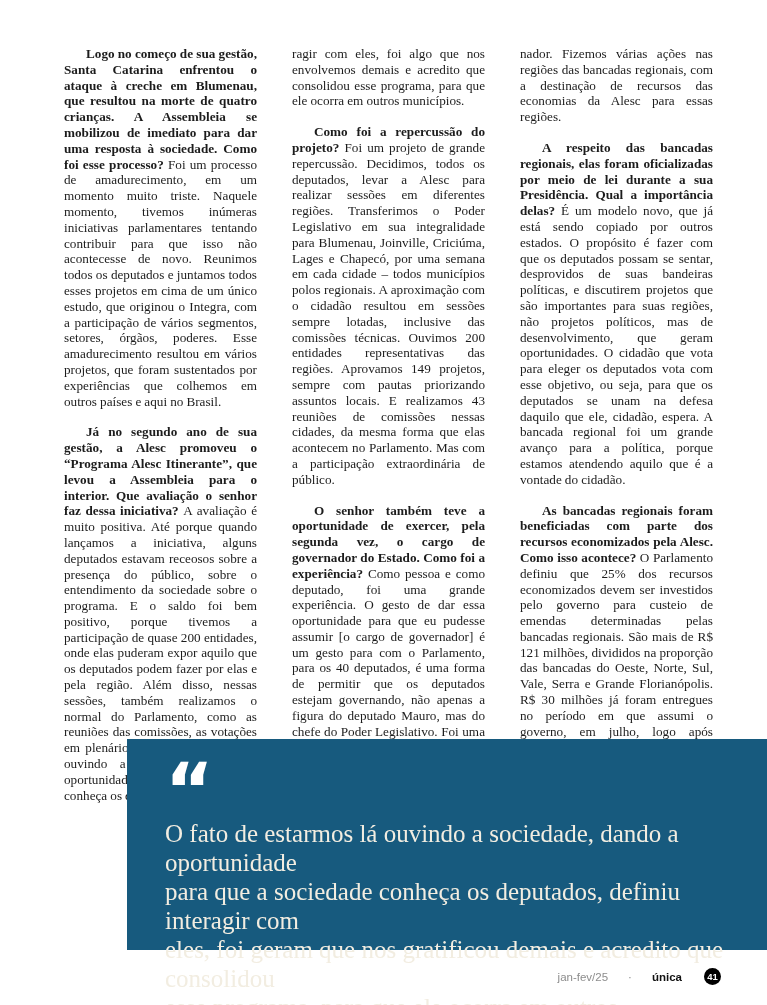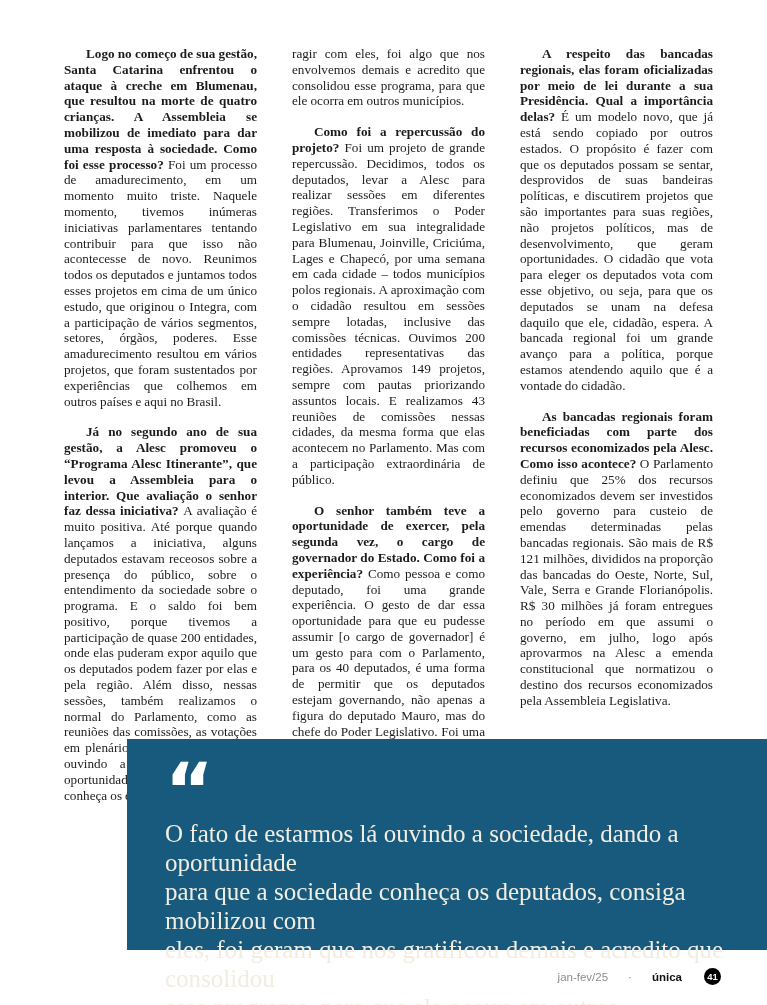--- a/index.html
+++ b/index.html
@@ -54,30 +54,31 @@
   <div class="col">
       <p class="block indent"><span class="q">Logo no começo de sua gestão, Santa Catarina enfrentou o ataque à creche em Blumenau, que resultou na morte de quatro crianças. A Assembleia se mobilizou de imediato para dar uma resposta à sociedade. Como foi esse processo? </span><span class="a">Foi um processo de amadurecimento, em um momento muito triste. Naquele momento, tivemos inúmeras iniciativas parlamentares tentando contribuir para que isso não acontecesse de novo. Reunimos todos os deputados e juntamos todos esses projetos em cima de um único estudo, que originou o Integra, com a participação de vários segmentos, setores, órgãos, poderes. Esse amadurecimento resultou em vários projetos, que foram sustentados por experiências que colhemos em outros países e aqui no Brasil.</span></p>
       <p class="block indent"><span class="q">Já no segundo ano de sua gestão, a Alesc promoveu o “Programa Alesc Itinerante”, que levou a Assembleia para o interior. Que avaliação o senhor faz dessa iniciativa? </span><span class="a">A avaliação é muito positiva. Até porque quando lançamos a iniciativa, alguns deputados estavam receosos sobre a presença do público, sobre o entendimento da sociedade sobre o programa. E o saldo foi bem positivo, porque tivemos a participação de quase 200 entidades, onde elas puderam expor aquilo que os deputados podem fazer por elas e pela região. Além disso, nessas sessões, também realizamos o normal do Parlamento, como as reuniões das comissões, as votações em plenário. O fato de estarmos lá ouvindo a sociedade, dando a oportunidade para que a sociedade conheça os deputados, consiga inte-</span></p>
     </div>
   <div class="col">
       <p class="block"><span class="a">ragir com eles, foi algo que nos envolvemos demais e acredito que consolidou esse programa, para que ele ocorra em outros municípios.</span></p>
       <p class="block indent"><span class="q">Como foi a repercussão do projeto? </span><span class="a">Foi um projeto de grande repercussão. Decidimos, todos os deputados, levar a Alesc para realizar sessões em diferentes regiões. Transferimos o Poder Legislativo em sua integralidade para Blumenau, Joinville, Criciúma, Lages e Chapecó, por uma semana em cada cidade – todos municípios polos regionais. A aproximação com o cidadão resultou em sessões sempre lotadas, inclusive das comissões técnicas. Ouvimos 200 entidades representativas das regiões. Aprovamos 149 projetos, sempre com pautas priorizando assuntos locais. E realizamos 43 reuniões de comissões nessas cidades, da mesma forma que elas acontecem no Parlamento. Mas com a participação extraordinária de público.</span></p>
       <p class="block indent"><span class="q">O senhor também teve a oportunidade de exercer, pela segunda vez, o cargo de governador do Estado. Como foi a experiência? </span><span class="a">Como pessoa e como deputado, foi uma grande experiência. O gesto de dar essa oportunidade para que eu pudesse assumir [o cargo de governador] é um gesto para com o Parlamento, para os 40 deputados, é uma forma de permitir que os deputados estejam governando, não apenas a figura do deputado Mauro, mas do chefe do Poder Legislativo. Foi uma experiência enorme e ao longo desse período envolvemos todos os deputados em todos os momentos em que estive como gover-</span></p>
     </div>
   <div class="col">
+      <p class="block"><span class="a">nador. Fizemos várias ações nas regiões das bancadas regionais, com a destinação de recursos das economias da Alesc para essas regiões.</span></p>
       <p class="block indent"><span class="q">A respeito das bancadas regionais, elas foram oficializadas por meio de lei durante a sua Presidência. Qual a importância delas? </span><span class="a">É um modelo novo, que já está sendo copiado por outros estados. O propósito é fazer com que os deputados possam se sentar, desprovidos de suas bandeiras políticas, e discutirem projetos que são importantes para suas regiões, não projetos políticos, mas de desenvolvimento, que geram oportunidades. O cidadão que vota para eleger os deputados vota com esse objetivo, ou seja, para que os deputados se unam na defesa daquilo que ele, cidadão, espera. A bancada regional foi um grande avanço para a política, porque estamos atendendo aquilo que é a vontade do cidadão.</span></p>
       <p class="block indent"><span class="q">As bancadas regionais foram beneficiadas com parte dos recursos economizados pela Alesc. Como isso acontece? </span><span class="a">O Parlamento definiu que 25% dos recursos economizados devem ser investidos pelo governo para custeio de emendas determinadas pelas bancadas regionais. São mais de R$ 121 milhões, divididos na proporção das bancadas do Oeste, Norte, Sul, Vale, Serra e Grande Florianópolis. R$ 30 milhões já foram entregues no período em que assumi o governo, em julho, logo após aprovarmos na Alesc a emenda constitucional que normatizou o destino dos recursos economizados pela Assembleia Legislativa.</span></p>
     </div>
 </div>
 
 <div class="quote-box" style="background: rgb(23, 90, 126);">
   <div class="quote-mark">“</div>
   <div class="quote-text" style="color: rgb(242, 237, 225);">
       <div>O fato de estarmos lá ouvindo a sociedade, dando a oportunidade</div>
-      <div>para que a sociedade conheça os deputados, consiga mobilizou com</div>
+      <div>para que a sociedade conheça os deputados, definiu interagir com</div>
       <div>eles, foi geram que nos gratificou demais e acredito que consolidou</div>
       <div>esse programa, para que ele ocorra em outros municípios</div>
     </div>
 </div>
 
 <div class="footer">
   <span class="issue">jan-fev/25</span>
   <span class="sep">·</span>
   <span class="mag">única</span>
   <span class="page-badge" style="background: #000000;">41</span>

